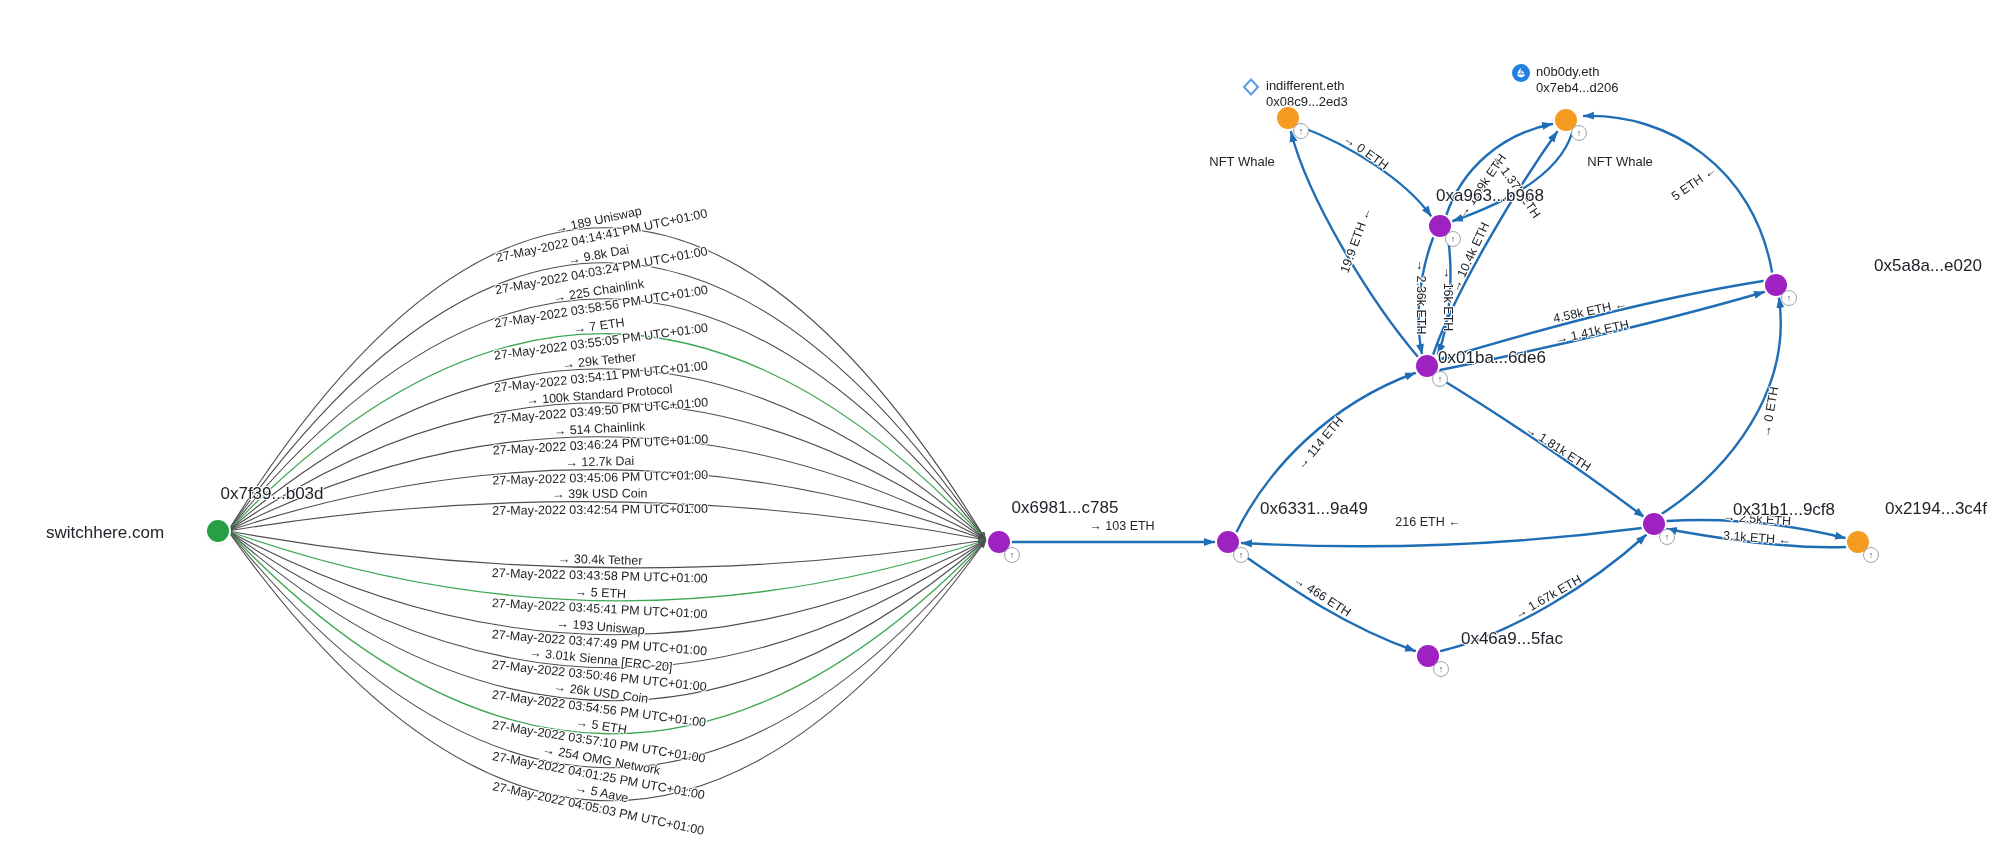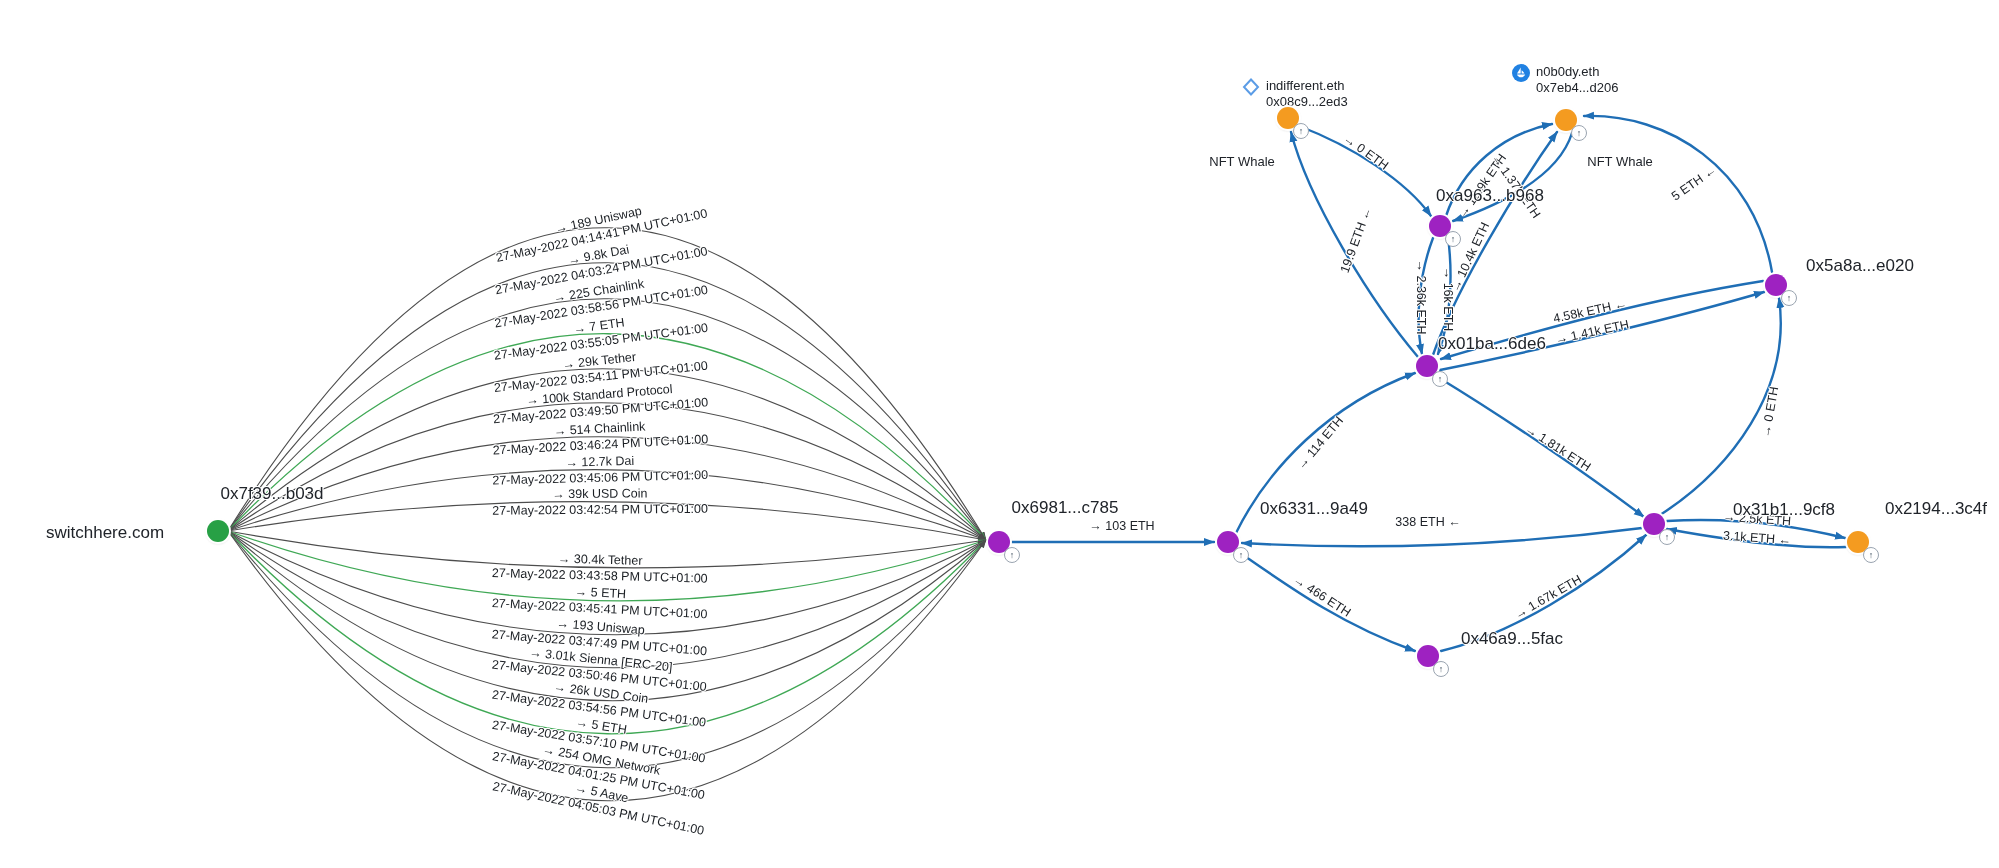--- a/index.html
+++ b/index.html
@@ -161,21 +161,21 @@
     <div>→ 254 OMG Network</div>
     <div>27-May-2022 04:01:25 PM UTC+01:00</div>
   </div>
   <div class="fan-label halo" style="left:600px;top:801px;--r:12deg">
     <div>→ 5 Aave</div>
     <div>27-May-2022 04:05:03 PM UTC+01:00</div>
   </div>
 
   <div class="flow-label halo" style="left:1122px;top:526px;--r:0deg">→ 103 ETH</div>
   <div class="flow-label halo" style="left:1320px;top:443px;--r:-50deg">→ 114 ETH</div>
-  <div class="flow-label halo" style="left:1428px;top:522px;--r:0deg">338 ETH ←</div>
+  <div class="flow-label halo" style="left:1428px;top:522px;--r:0deg">216 ETH ←</div>
   <div class="flow-label halo" style="left:1322px;top:596px;--r:33deg">→ 466 ETH</div>
   <div class="flow-label halo" style="left:1548px;top:597px;--r:-30deg">→ 1.67k ETH</div>
   <div class="flow-label halo" style="left:1757px;top:519px;--r:4deg">→ 2.5k ETH</div>
   <div class="flow-label halo" style="left:1757px;top:538px;--r:4deg">3.1k ETH ←</div>
   <div class="flow-label halo" style="left:1770px;top:412px;--r:-80deg">→ 0 ETH</div>
   <div class="flow-label halo" style="left:1558px;top:448px;--r:33deg">→ 1.81k ETH</div>
   <div class="flow-label halo" style="left:1590px;top:311px;--r:-12deg">4.58k ETH ←</div>
   <div class="flow-label halo" style="left:1592px;top:332px;--r:-12deg">→ 1.41k ETH</div>
   <div class="flow-label halo" style="left:1356px;top:240px;--r:-70deg">19.9 ETH ←</div>
   <div class="flow-label halo" style="left:1366px;top:152px;--r:36deg">→ 0 ETH</div>
@@ -184,22 +184,22 @@
   <div class="flow-label halo" style="left:1470px;top:257px;--r:-65deg">→ 10.4k ETH</div>
   <div class="flow-label halo" style="left:1482px;top:186px;--r:-55deg">→ 12.9k ETH</div>
   <div class="flow-label halo" style="left:1516px;top:186px;--r:55deg">→ 1.37k ETH</div>
   <div class="flow-label halo" style="left:1694px;top:183px;--r:-35deg">5 ETH ←</div>
 
   <div class="addr halo" style="left:105px;top:533px">switchhere.com</div>
   <div class="addr halo" style="left:272px;top:494px">0x7f39...b03d</div>
   <div class="addr halo" style="left:1065px;top:508px">0x6981...c785</div>
   <div class="addr halo" style="left:1314px;top:509px">0x6331...9a49</div>
   <div class="addr halo" style="left:1490px;top:196px">0xa963...b968</div>
-  <div class="addr halo" style="left:1492px;top:344px">0x01ba...6de6</div>
-  <div class="addr halo" style="left:1860px;top:266px">0x5a8a...e020</div>
+  <div class="addr halo" style="left:1492px;top:358px">0x01ba...6de6</div>
+  <div class="addr halo" style="left:1928px;top:266px">0x5a8a...e020</div>
   <div class="addr halo" style="left:1784px;top:510px">0x31b1...9cf8</div>
   <div class="addr halo" style="left:1936px;top:509px">0x2194...3c4f</div>
   <div class="addr halo" style="left:1512px;top:639px">0x46a9...5fac</div>
 
   <div class="ens-block" style="left:1242px;top:78px">
     <svg width="18" height="18" viewBox="0 0 18 18">
       <path d="M9 1.5 L16 9 L9 16.5 L2 9 Z" style="stroke:var(--ens-blue)" stroke-width="2" fill="none"></path>
     </svg>
     <div class="ens-lines halo">
       <span>indifferent.eth</span>

